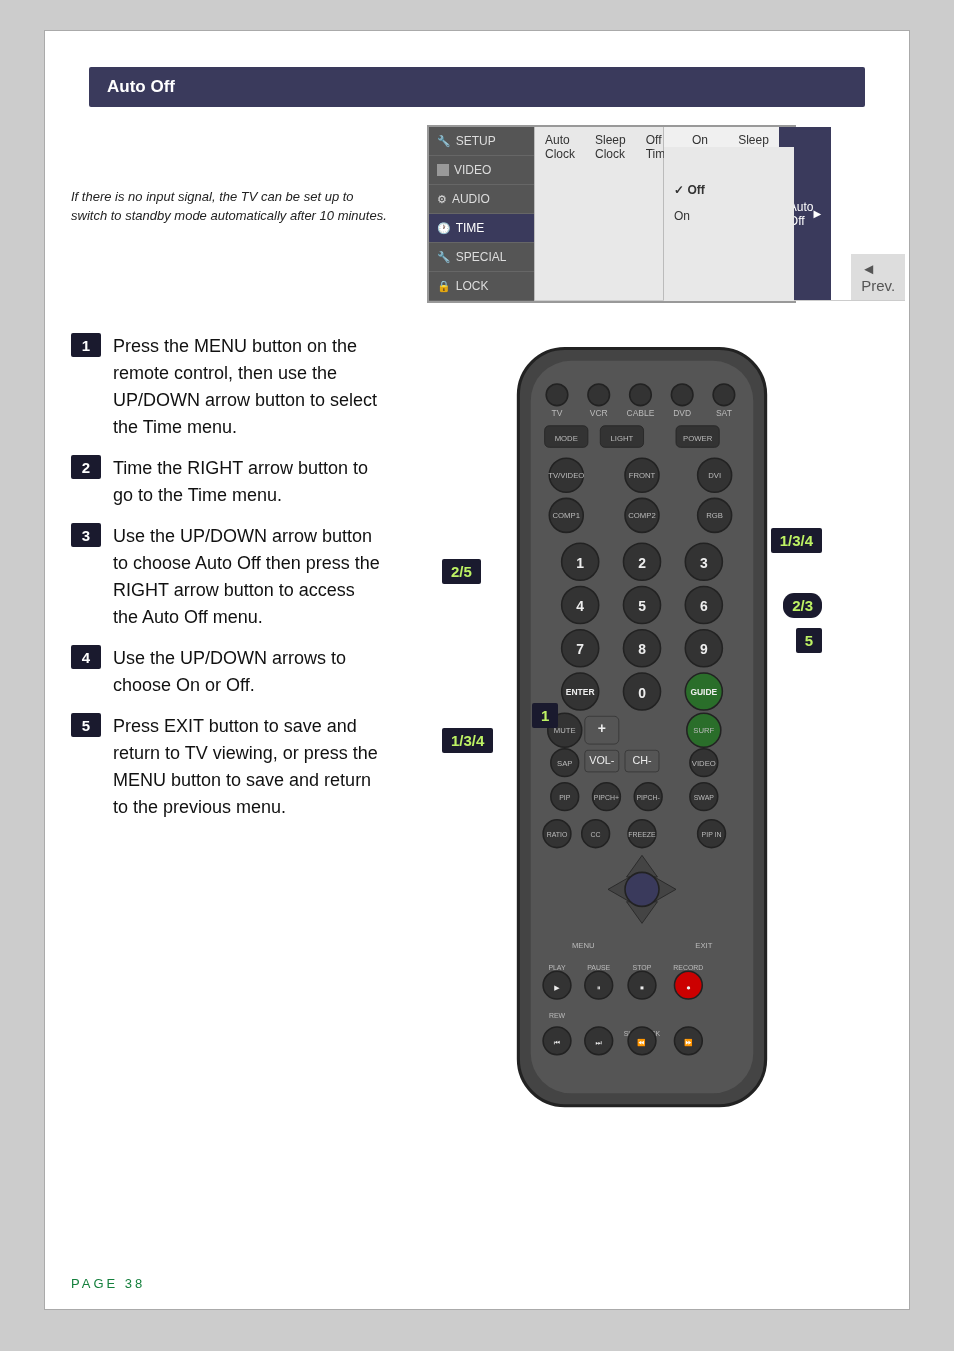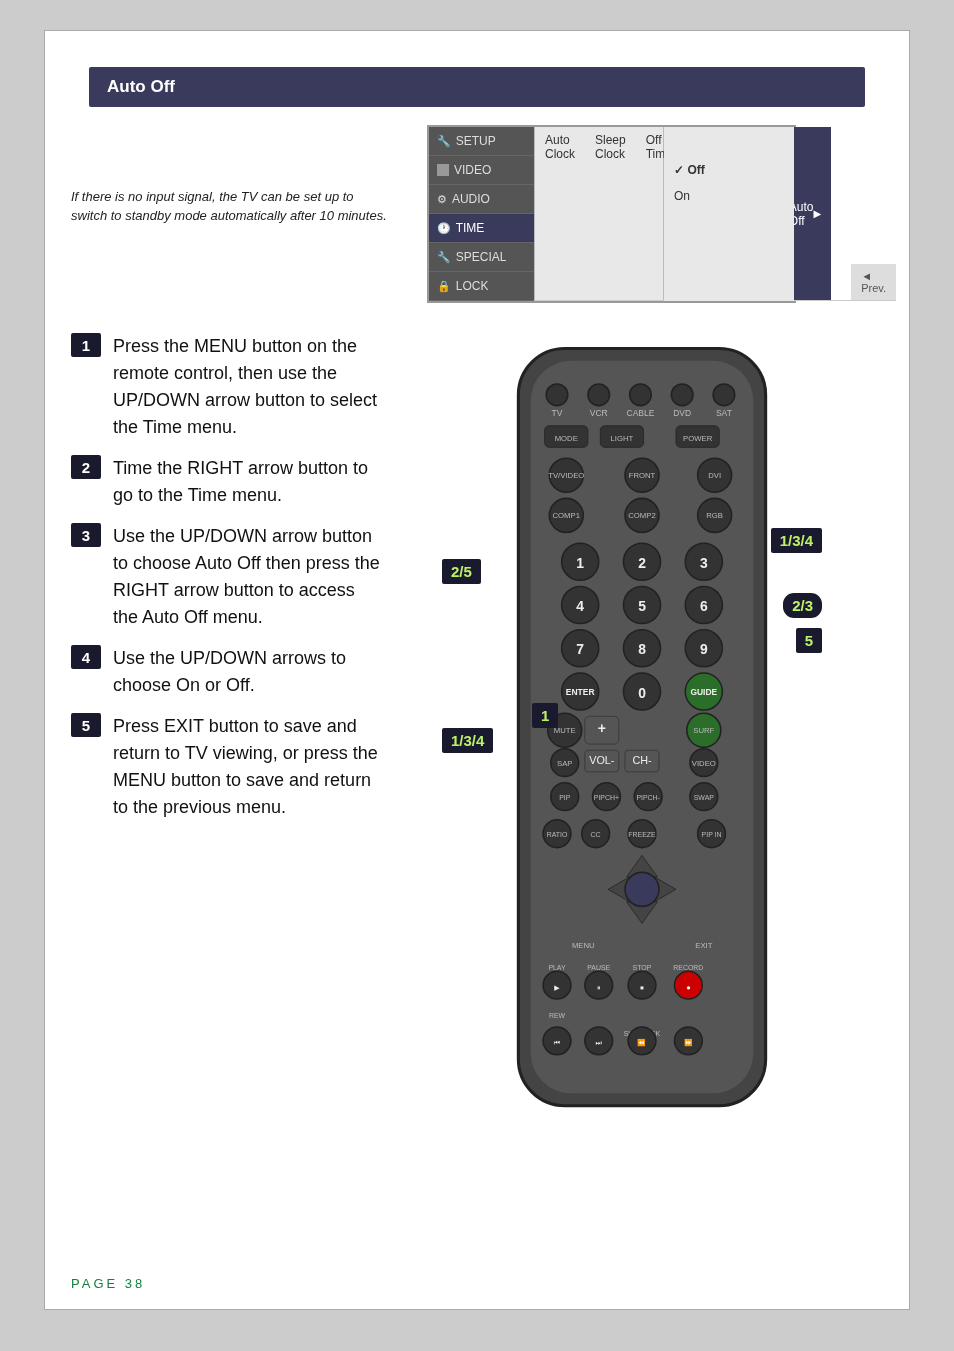--- a/index.html
+++ b/index.html
@@ -94,30 +94,31 @@
     }
     .tv-menu-center-item.selected {
       background: #3a3a5c;
       color: #fff;
       display: flex;
       align-items: center;
       justify-content: space-between;
     }
     .tv-menu-center-item.prev {
       color: #555;
-      font-size: 11px;
+      font-size: 15px;
       margin-top: auto;
       background: #ddd;
     }
     .tv-menu-right {
       background: #e8e8e8;
       width: 130px;
       display: flex;
       flex-direction: column;
       padding: 0;
+      margin-top: 20px;
     }
     .tv-menu-right-item {
       padding: 6px 10px;
       font-size: 12px;
       color: #333;
     }
     .tv-menu-right-item.checked {
       font-weight: bold;
     }
     .arrow-right { font-size: 10px; }

